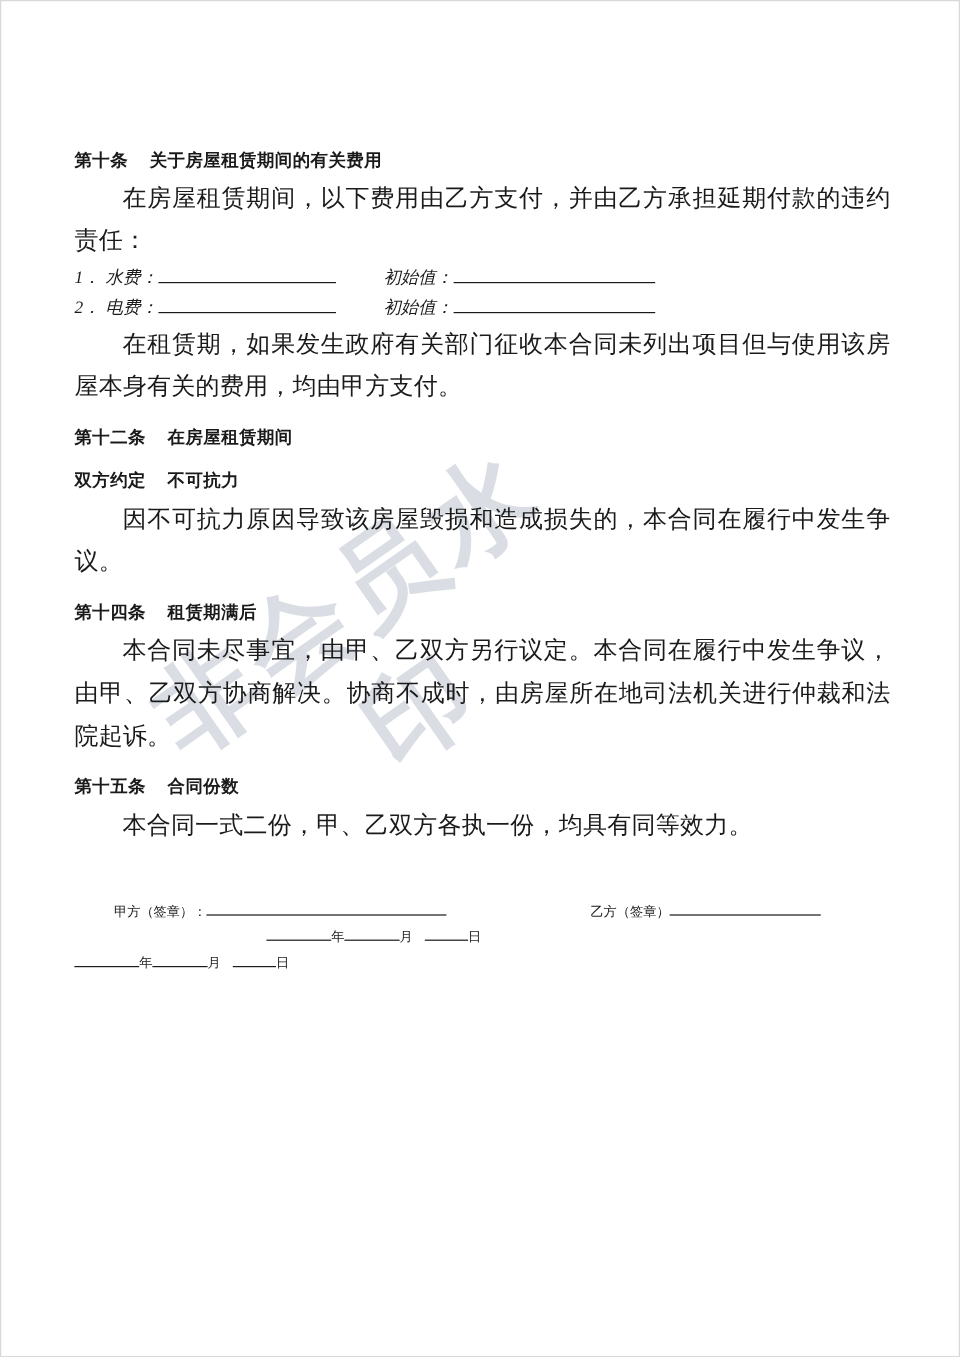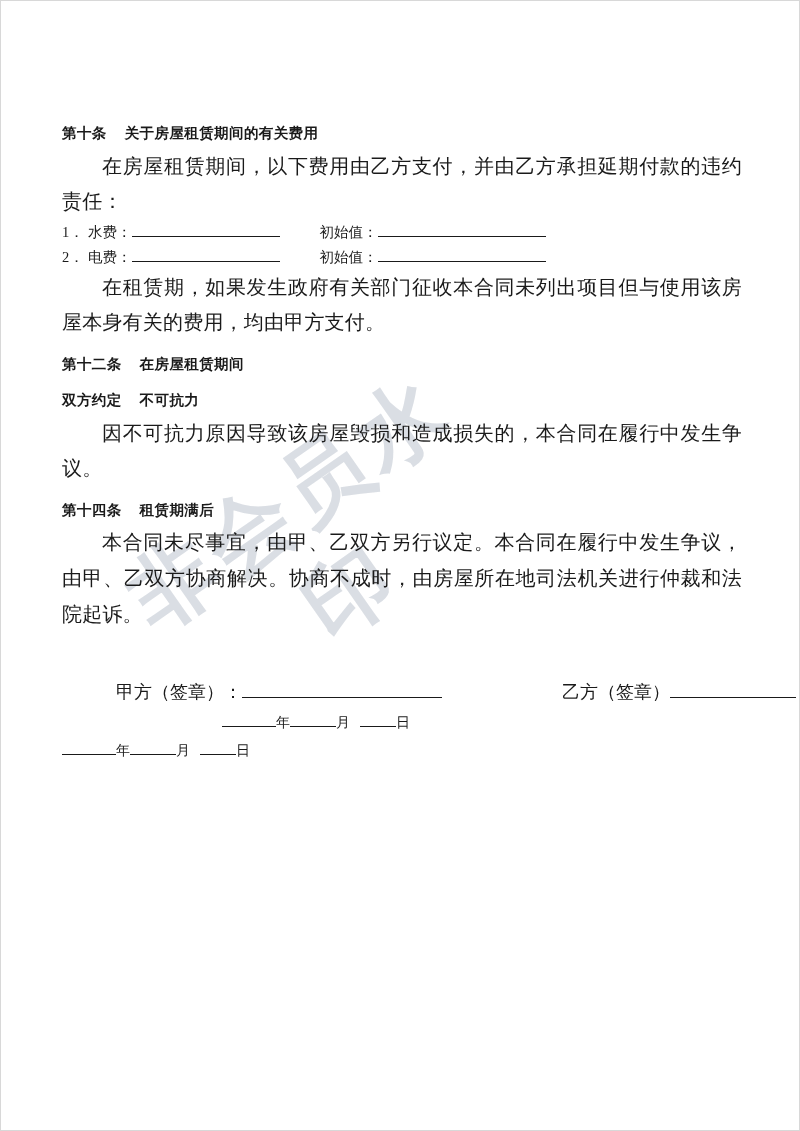--- a/index.html
+++ b/index.html
@@ -50,41 +50,41 @@
   .section {
     margin-bottom: 2px;
   }
   .heading {
     font-size: 14.5px;
     font-weight: bold;
     line-height: 1.5;
     margin-top: 14px;
     margin-bottom: 3px;
     letter-spacing: 0.4px;
-    font-family: Liberation Mono, monospace;
   }
   .heading .hgap {
     display: inline-block;
     width: 18px;
   }
   .para {
     font-size: 20px;
     line-height: 1.78;
     text-align: justify;
     text-justify: inter-ideograph;
     text-indent: 2em;
     margin: 0;
     letter-spacing: 0.2px;
   }
   .fee-list {
     margin: 0;
     padding: 0;
     list-style: none;
     font-size: 14.5px;
     line-height: 1.72;
+    font-style: italic;
   }
   .fee-item {
     display: block;
     white-space: nowrap;
   }
   .fee-num {
     display: inline-block;
     width: 26px;
   }
   .fee-label {
@@ -94,30 +94,30 @@
     display: inline-block;
     border-bottom: 1px solid #1a1a1a;
     vertical-align: baseline;
     height: 1em;
   }
   .b-water { width: 148px; }
   .b-water2 { width: 168px; }
   .gap-mid { display: inline-block; width: 40px; }
   .sign-row {
     margin-top: 44px;
-    font-size: 18px;
+    font-size: 11px;
     line-height: 1.8;
     white-space: nowrap;
   }
   .sign-indent { display: inline-block; width: 3em; }
   .b-sign-a { width: 200px; }
   .b-sign-b { width: 126px; }
   .sign-gap { display: inline-block; width: 120px; }
   .date-row {
-    font-size: 14px;
+    font-size: 11px;
     line-height: 2.0;
     white-space: nowrap;
   }
   .date-row.indent-a { padding-left: 160px; }
   .b-year { width: 54px; }
   .b-month { width: 46px; }
   .b-day { width: 36px; }
   .small-gap { display: inline-block; width: 10px; }
 </style>
 </head>
@@ -154,20 +154,24 @@
     <div class="section">
       <div class="heading"><span>双方约定</span><span class="hgap"></span><span>不可抗力</span></div>
       <p class="para">因不可抗力原因导致该房屋毁损和造成损失的，本合同在履行中发生争议。</p>
     </div>
 
     <div class="section">
       <div class="heading"><span>第十四条</span><span class="hgap"></span><span>租赁期满后</span></div>
       <p class="para">本合同未尽事宜，由甲、乙双方另行议定。本合同在履行中发生争议，由甲、乙双方协商解决。协商不成时，由房屋所在地司法机关进行仲裁和法院起诉。</p>
     </div>
 
+    <div class="section">
+      <div class="heading"><span>第十五条</span><span class="hgap"></span><span>合同份数</span></div>
+      <p class="para">本合同一式二份，甲、乙双方各执一份，均具有同等效力。</p>
+    </div>
 
     <div class="sign-row">
       <span class="sign-indent"></span><span>甲方（签章）：</span><span class="blank b-sign-a"></span><span class="sign-gap"></span><span>乙方（签章）</span><span class="blank b-sign-b"></span>
     </div>
 
     <div class="date-row indent-a">
       <span class="blank b-year"></span><span>年</span><span class="blank b-month"></span><span>月</span><span class="small-gap"></span><span class="blank b-day"></span><span>日</span>
     </div>
 
     <div class="date-row">

